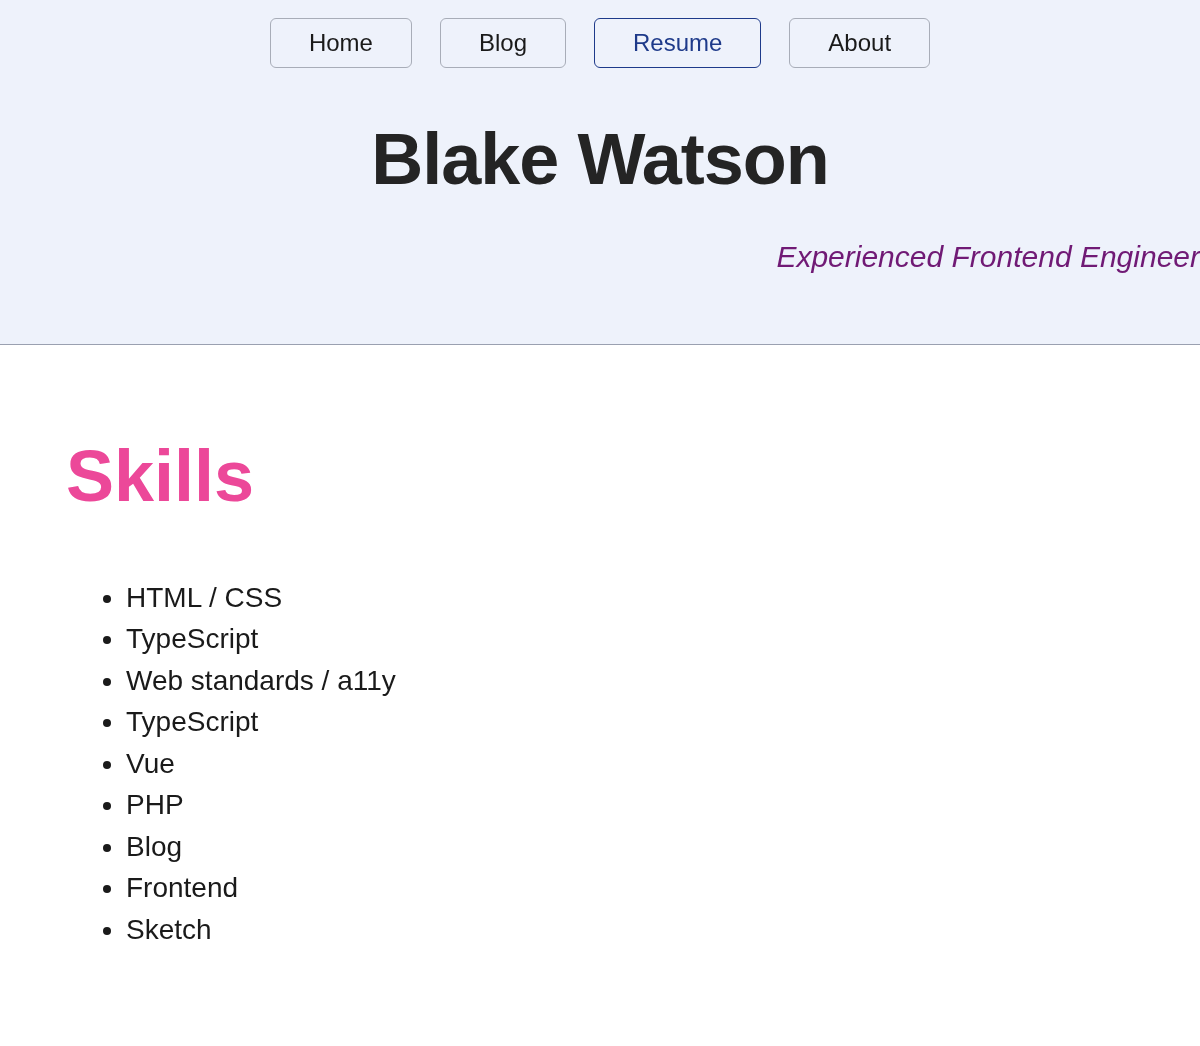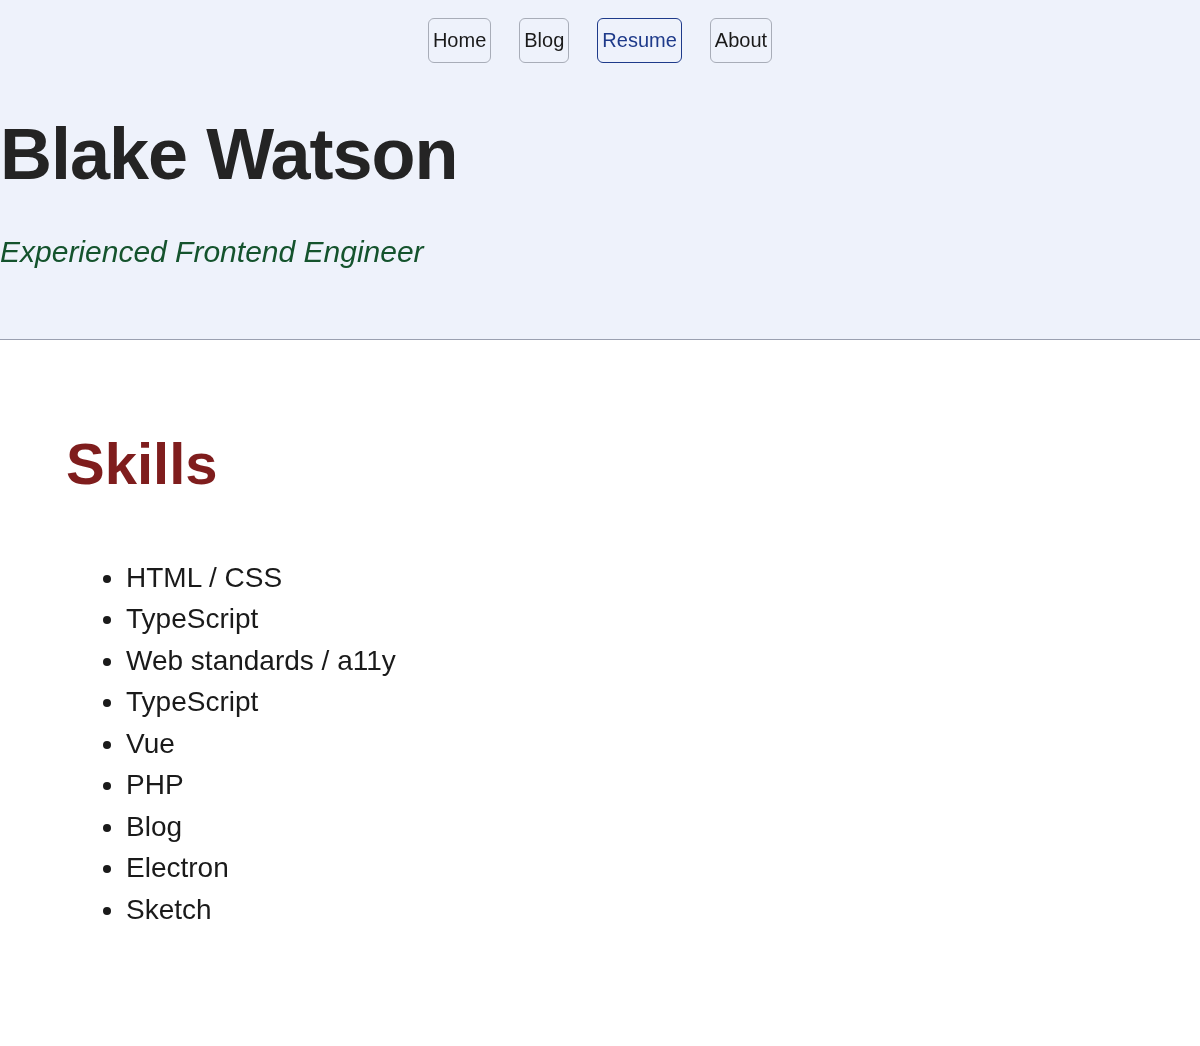--- a/index.html
+++ b/index.html
@@ -19,56 +19,56 @@
     }
     .nav {
       display: flex;
       justify-content: center;
       gap: 28px;
       padding-top: 18px;
       padding-bottom: 50px;
     }
     .nav-button {
       display: inline-block;
-      padding: 10px 4px;
-      font-size: 20px;
+      padding: 10px 38px;
+      font-size: 24px;
       color: #1a1a1a;
       background: transparent;
       border: 1px solid #a8adb8;
       border-radius: 6px;
       cursor: pointer;
       text-decoration: none;
       font-family: inherit;
     }
     .nav-button.active {
       color: #1e3a8a;
       border-color: #1e3a8a;
     }
     .title {
-      text-align: left;
+      text-align: center;
       font-size: 72px;
       font-weight: 800;
       color: #242424;
       letter-spacing: -1px;
       margin-bottom: 40px;
     }
     .subtitle {
-      text-align: left;
+      text-align: right;
       font-size: 30px;
       font-style: italic;
       font-weight: 500;
-      color: #14532d;
+      color: #701a75;
     }
     .content {
       padding: 90px 66px 40px;
     }
     .section-heading {
-      font-size: 58px;
+      font-size: 72px;
       font-weight: 800;
-      color: #7f1d1d;
+      color: #ec4899;
       margin-bottom: 60px;
     }
     .skills-list {
       list-style: disc;
       padding-left: 60px;
       margin-top: 38px;
     }
     .skills-list li {
       font-size: 28px;
       line-height: 1.48;
@@ -93,16 +93,16 @@
 <div class="content">
   <h2 class="section-heading">Skills</h2>
   <ul class="skills-list">
     <li>HTML / CSS</li>
     <li>TypeScript</li>
     <li>Web standards / a11y</li>
     <li>TypeScript</li>
     <li>Vue</li>
     <li>PHP</li>
     <li>Blog</li>
-    <li>Electron</li>
+    <li>Frontend</li>
     <li>Sketch</li>
   </ul>
 </div>
 
 </body></html>

